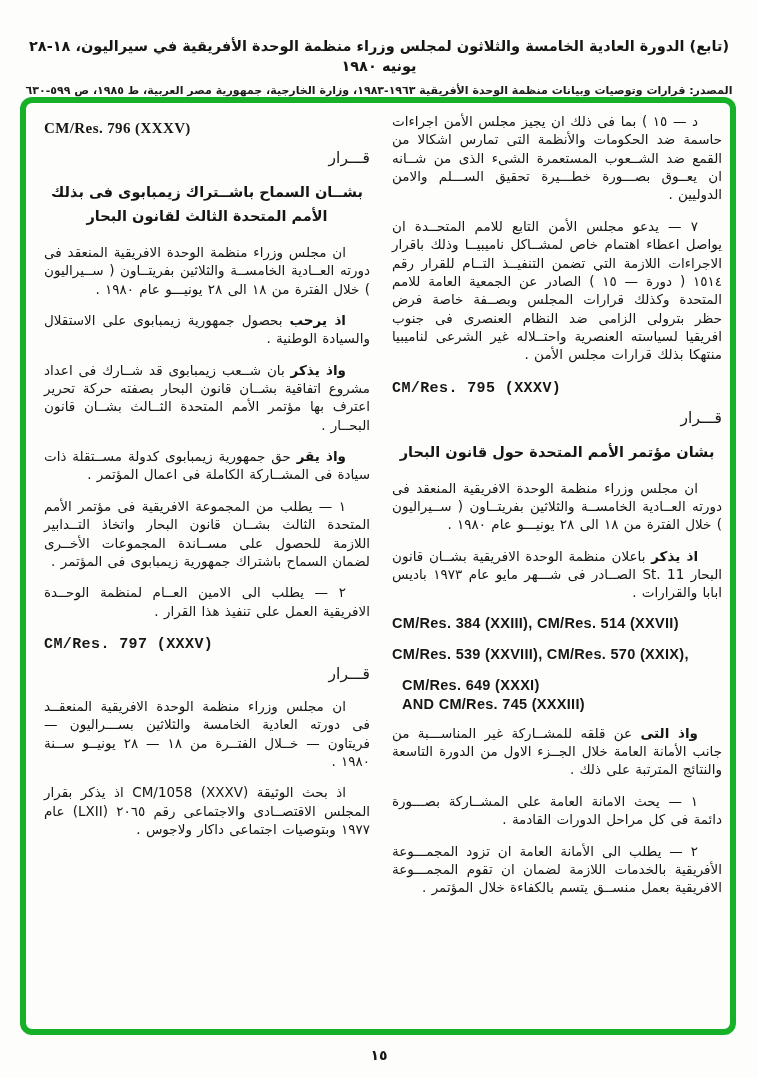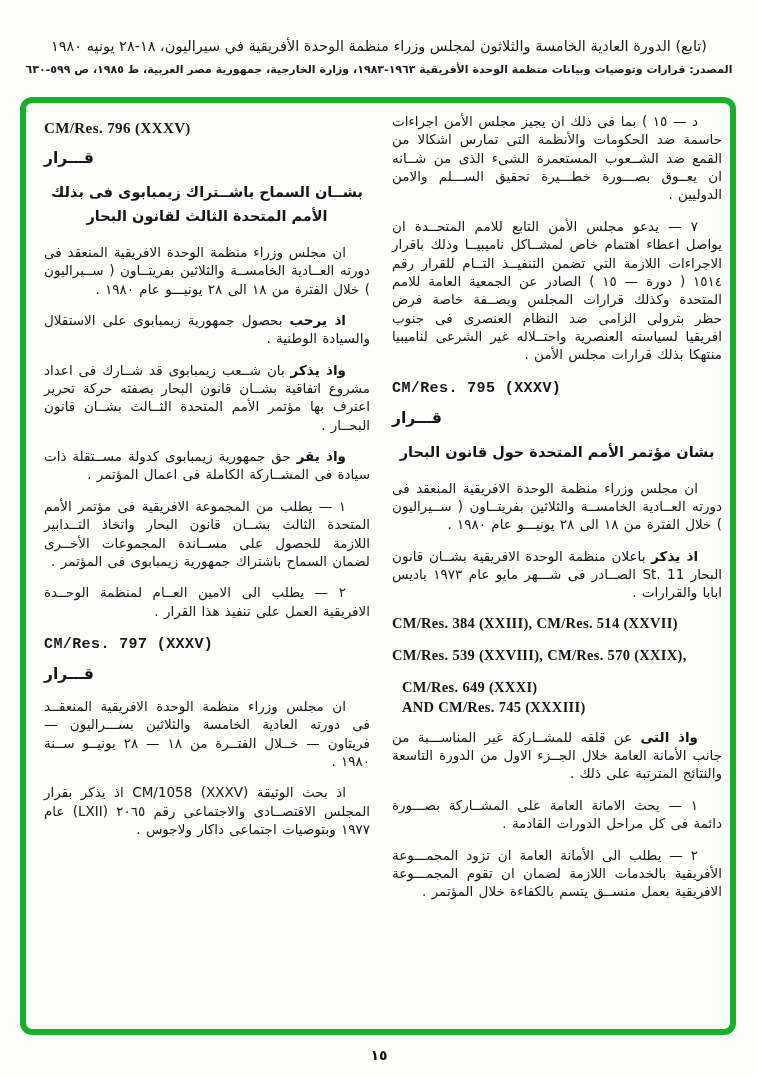--- a/index.html
+++ b/index.html
@@ -3,58 +3,58 @@
 <meta charset="utf-8">
 <style>
   html,body{margin:0;padding:0;}
   body{
     width:758px;height:1078px;position:relative;overflow:hidden;
     background:#fdfdfb;color:#161616;
     font-family:"DejaVu Sans","Liberation Sans",sans-serif;
   }
   
   .hdr{position:absolute;top:36px;left:10px;right:10px;direction:rtl;text-align:center;}
-  .hdr-l1{font-size:14.5px;font-weight:400;letter-spacing:0;line-height:1.4;}
+  .hdr-l1{font-size:14.5px;font-weight:700;letter-spacing:0;line-height:1.4;}
   .hdr-l2{font-size:11px;font-weight:700;margin-top:7px;color:#1b1b1b;}
   
   .frame{
     position:absolute;left:20px;top:97px;width:716px;height:938px;
     border:6px solid #17b129;border-radius:12px;box-sizing:border-box;
     background:transparent;
   }
   
   .col{position:absolute;direction:rtl;}
   .col-left{left:44px;top:120px;width:326px;}
   .col-right{left:392px;top:112px;width:330px;}
   
   .ref{
     direction:ltr;text-align:left;
     font-family:"Liberation Serif","DejaVu Serif",serif;
     font-weight:700;font-size:15px;letter-spacing:.4px;
     margin:0 0 12px 0;
   }
   .ref.spaced{margin-top:16px;font-family:Liberation Mono, monospace;}
   .kicker{
-    text-align:left;font-weight:700;font-size:15.5px;
+    text-align:right;font-weight:400;font-size:15.5px;
     margin:0 0 14px 0;letter-spacing:1px;
   }
   .title{
     text-align:center;font-weight:700;font-size:14.5px;line-height:1.65;
     margin:0 0 14px 0;
   }
   .para{
     direction:rtl;text-align:justify;
     font-size:13.5px;line-height:1.36;
     margin:0 0 13px 0;text-indent:24px;
     word-spacing:1px;
   }
   .para .lead{font-weight:700;}
   .cites{direction:ltr;text-align:left;margin:4px 0 12px 0;}
   .cite-line{
-    font-family:Liberation Serif, serif;
+    font-family:Liberation Sans, sans-serif;
     font-weight:700;font-size:14.5px;letter-spacing:.3px;
     margin:0 0 15px 0;
   }
   .cite-line.tight{margin:0 0 3px 0;padding-left:10px;}
   
   .page-num{
     position:absolute;top:1047px;left:0;right:0;
     text-align:center;font-weight:700;font-size:14px;direction:rtl;
   }
 </style>

